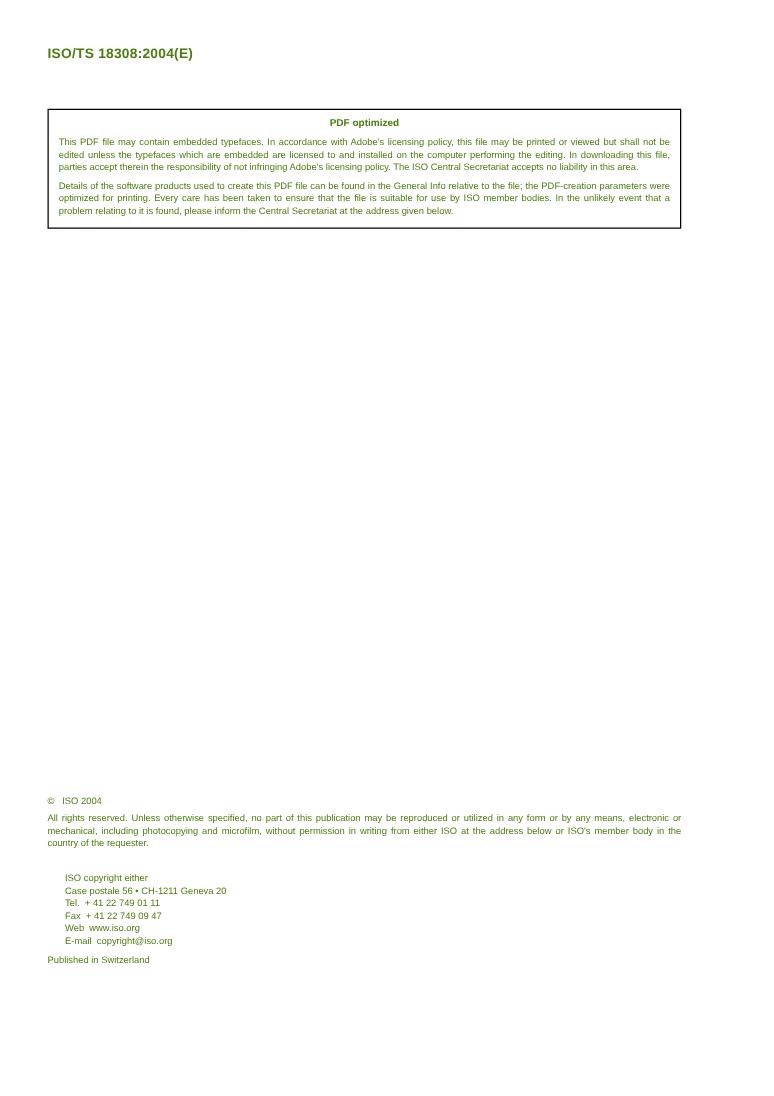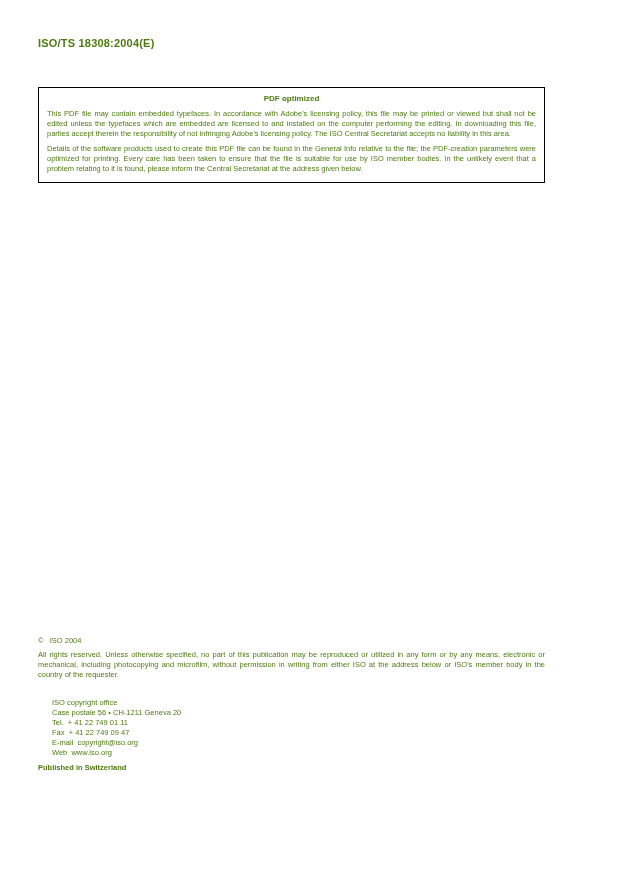--- a/index.html
+++ b/index.html
@@ -68,21 +68,20 @@
   }
   .address-line {
     font-size: 7.5px;
     line-height: 10px;
     white-space: pre-wrap;
   }
   .published {
     font-size: 7.5px;
     line-height: 10px;
     margin-top: 5px;
-    font-weight: bold;
   }
   .footer {
     position: absolute;
     left: 38px;
     top: 833px;
     width: 507px;
     display: flex;
     justify-content: space-between;
     align-items: baseline;
   }
@@ -104,24 +103,24 @@
   <div class="disclaimer-box">
     <div class="disclaimer-title">PDF optimized</div>
     <p class="body-text">This PDF file may contain embedded typefaces. In accordance with Adobe's licensing policy, this file may be printed or viewed but shall not be edited unless the typefaces which are embedded are licensed to and installed on the computer performing the editing. In downloading this file, parties accept therein the responsibility of not infringing Adobe's licensing policy. The ISO Central Secretariat accepts no liability in this area.</p>
     <p class="body-text">Details of the software products used to create this PDF file can be found in the General Info relative to the file; the PDF-creation parameters were optimized for printing. Every care has been taken to ensure that the file is suitable for use by ISO member bodies. In the unlikely event that a problem relating to it is found, please inform the Central Secretariat at the address given below.</p>
   </div>
 
   <div class="copyright-block">
     <div class="copyright-notice">©   ISO 2004</div>
     <p class="body-text rights">All rights reserved. Unless otherwise specified, no part of this publication may be reproduced or utilized in any form or by any means, electronic or mechanical, including photocopying and microfilm, without permission in writing from either ISO at the address below or ISO's member body in the country of the requester.</p>
     <div class="address">
-      <div class="address-line">ISO copyright office</div>
+      <div class="address-line">ISO copyright either</div>
       <div class="address-line">Case postale 56 • CH-1211 Geneva 20</div>
       <div class="address-line">Tel.  + 41 22 749 01 11</div>
       <div class="address-line">Fax  + 41 22 749 09 47</div>
+      <div class="address-line">Web  www.iso.org</div>
       <div class="address-line">E-mail  copyright@iso.org</div>
-      <div class="address-line">Web  www.iso.org</div>
     </div>
     <div class="published">Published in Switzerland</div>
   </div>
 
 
 </div>
 
 </body></html>

